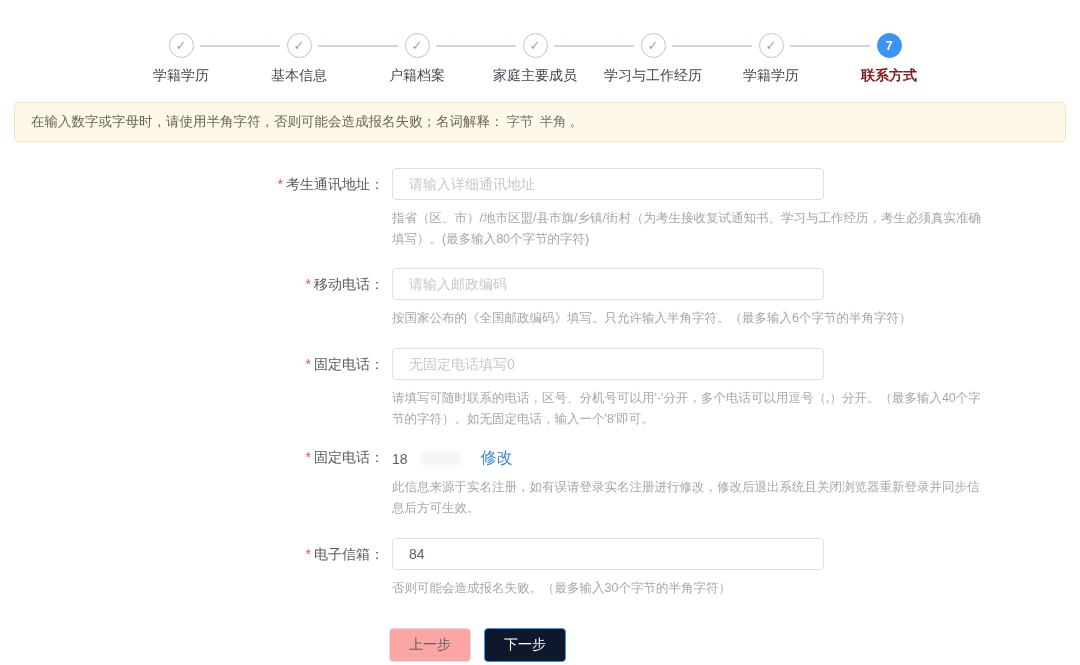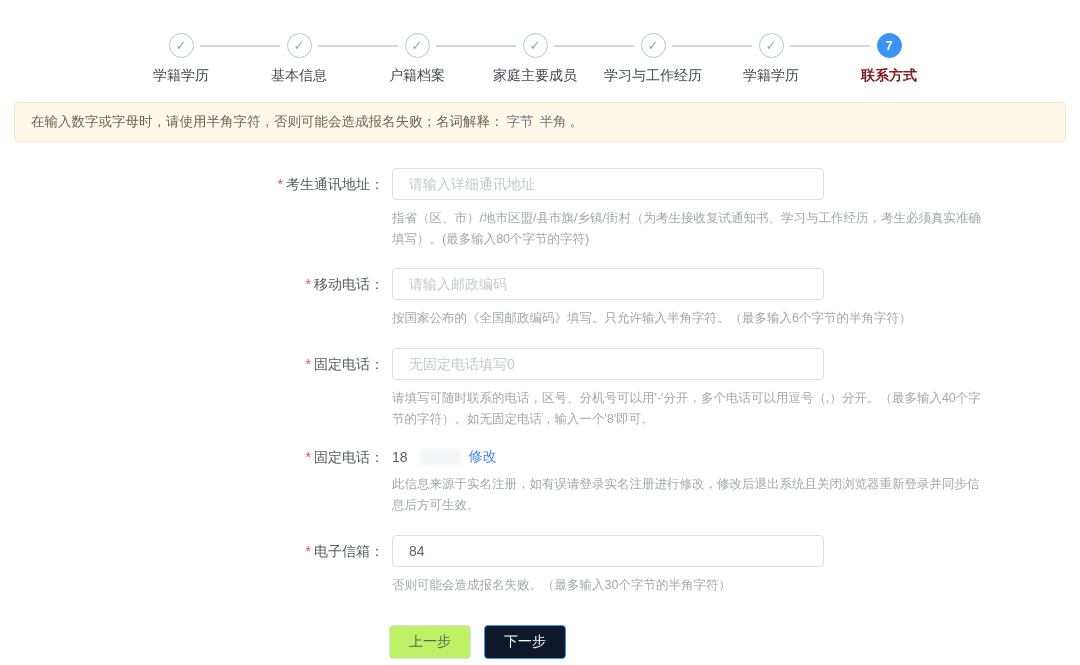--- a/index.html
+++ b/index.html
@@ -49,32 +49,32 @@
   .text-input {
     width:432px; height:32px; border:1px solid #dcdfe6; border-radius:4px;
     padding:0 16px; font-size:14px; color:#606266; background:#fff; outline:none;
   }
   .text-input::placeholder { color:#c4c9cf; }
   .help {
     width:590px; margin-top:8px;
     font-size:12.5px; line-height:1.65; color:#a3a7ab;
   }
   .static-line { display:flex; align-items:center; font-size:14px; color:#555c63;gap:8px; }
-  .modify-link { color:#3b87e8; text-decoration:none; font-size:14px; cursor:pointer; }
+  .modify-link { color:#3b87e8; text-decoration:none; margin-left:12px; font-size:16px; cursor:pointer; }
   .smudge { display:inline-block; height:15px; border-radius:2px;
             background:rgba(185,192,198,0.16); filter:blur(2px); }
   .smudge.m { width:40px; margin-left:5px; }
 
   
   .btn-row { margin:30px 0 0 389px; display:flex; }
   .btn {
     height:34px; min-width:68px; padding:0 19px; border-radius:4px;
     font-size:14px; cursor:pointer; font-family:inherit;
   }
-  .btn-prev { background:#bef264; border:1px solid #dcdfe6; color:#5a6268;text-align:center; }
+  .btn-prev { background:#fca5a5; border:1px solid #dcdfe6; color:#5a6268;text-align:center; }
   .btn-next { background:#0f172a; border:1px solid #3b93f5; color:#fff; margin-left:13px; }
 </style>
 </head>
 <body>
 
 <div class="stepper">
   <div class="step done">
     <div class="circle">
         <span>✓</span>
       </div>

